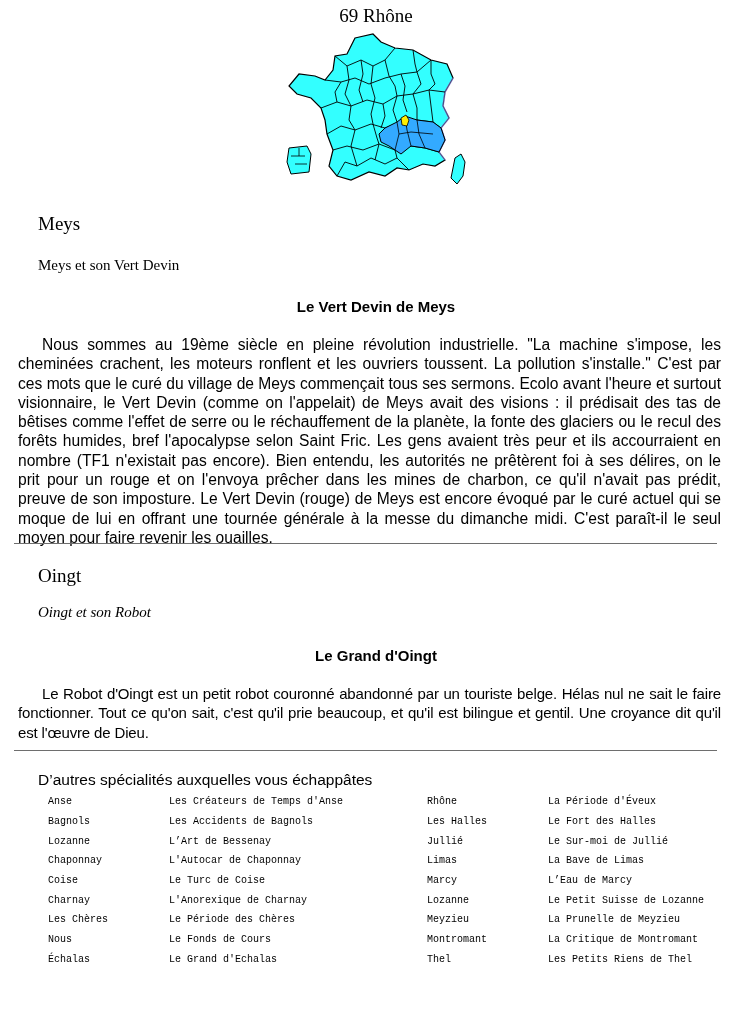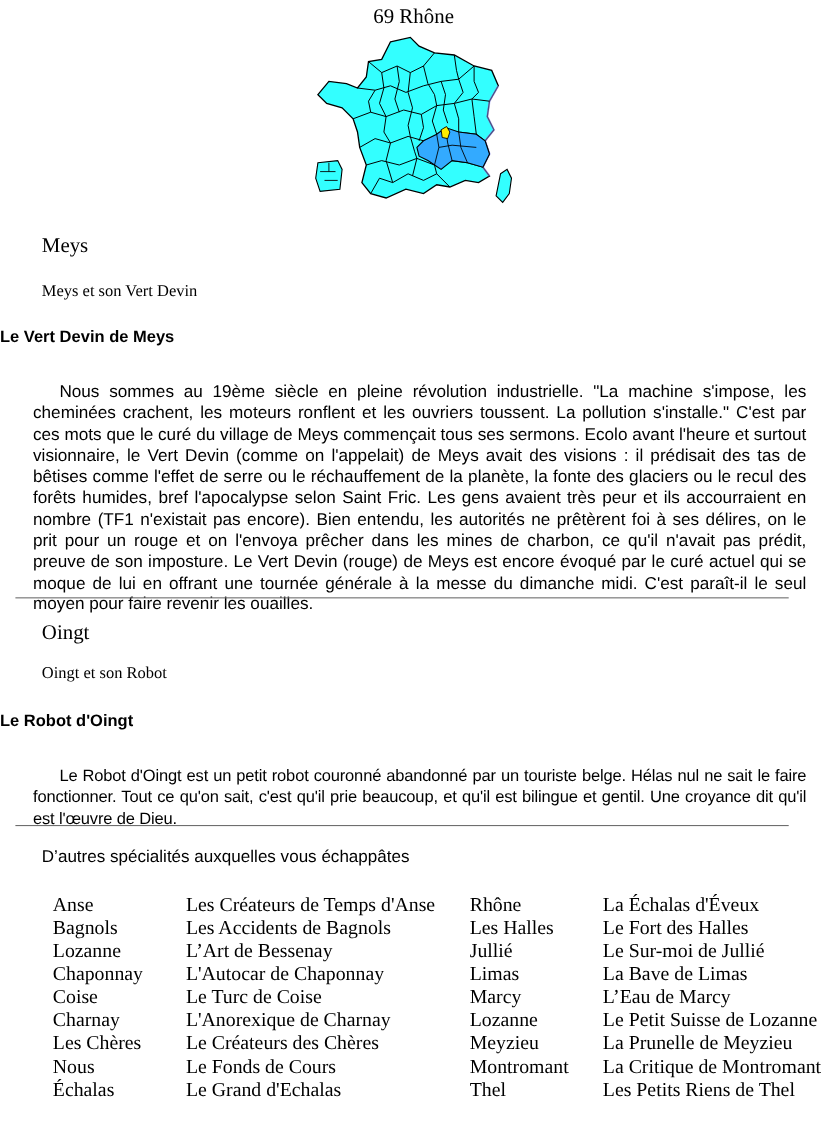--- a/index.html
+++ b/index.html
@@ -39,34 +39,35 @@
     .section-subtitle {
       position: absolute;
       left: 38px;
       font-family: "Liberation Serif", serif;
       font-size: 15px;
     }
     .article-title {
       position: absolute;
       left: 0;
       width: 752px;
+      text-align: center;
       font-family: "Liberation Sans", sans-serif;
       font-weight: bold;
       font-size: 15px;
     }
     .article-body {
       position: absolute;
       left: 14px;
       width: 703px;
       font-family: "Liberation Sans", sans-serif;
       font-size: 15.6px;
       line-height: 19.3px;
       text-align: justify;
       text-indent: 24px;
-      margin: 16px;
+      margin: 4px;
     }
     .article-body.narrow {
       font-size: 15px;
       letter-spacing: -0.15px;
     }
     .hr {
       position: absolute;
       left: 14px;
       width: 703px;
       height: 0;
@@ -74,24 +75,24 @@
     }
     .others-title {
       position: absolute;
       left: 38px;
       top: 771px;
       font-family: "Liberation Sans", sans-serif;
       font-size: 15.5px;
     }
     .spec-table {
       position: absolute;
-      top: 812px;
+      top: 792px;
       left: 48px;
-      font-family: Liberation Serif, serif;
-      font-size: 18px;
+      font-family: Liberation Mono, monospace;
+      font-size: 10px;
       border-collapse: collapse;
     }
     .spec-table td {
       padding: 0;
       height: 19.7px;
       vertical-align: middle;
       white-space: nowrap;
     }
     .col-town { width: 121px; }
     .col-spec { width: 258px; }
@@ -144,35 +145,35 @@
 </svg>
 
 <div class="section-title" style="top:213px;">Meys</div>
 <div class="section-subtitle" style="top:257px;">Meys et son Vert Devin</div>
 <div class="article-title" style="top:298px;">Le Vert Devin de Meys</div>
 <p class="article-body" style="top:331px;">Nous sommes au 19ème siècle en pleine révolution industrielle. "La machine s'impose, les cheminées crachent, les moteurs ronflent et les ouvriers toussent. La pollution s'installe."  C'est par ces mots que le curé du village de Meys commençait tous ses sermons. Ecolo avant l'heure et surtout visionnaire, le Vert Devin (comme on l'appelait) de Meys avait des visions : il prédisait des tas de bêtises comme l'effet de serre ou le réchauffement de la planète, la fonte des glaciers ou le recul des forêts humides, bref l'apocalypse selon Saint Fric. Les gens avaient très peur et ils accourraient en nombre (TF1 n'existait pas encore). Bien entendu, les autorités ne prêtèrent foi à ses délires, on le prit pour un rouge et on l'envoya prêcher dans les mines de charbon, ce qu'il n'avait pas prédit, preuve de son imposture. Le Vert Devin (rouge) de Meys est encore évoqué par le curé actuel qui se moque de lui en offrant une tournée générale à la messe du dimanche midi. C'est paraît-il le seul moyen pour faire revenir les ouailles.</p>
 
 <div class="hr" style="top:543px;"></div>
 
 <div class="section-title" style="top:565px;text-align:center;">Oingt</div>
-<div class="section-subtitle" style="top:604px;">Oingt et son Robot</div>
-<div class="article-title" style="top:647px;">Le Robot d'Oingt</div>
+<div class="section-subtitle" style="top:604px;font-style:italic;">Oingt et son Robot</div>
+<div class="article-title" style="top:647px;">Le Grand d'Oingt</div>
 <p class="article-body narrow" style="top:680px;">Le Robot d'Oingt est un petit robot couronné abandonné par un touriste belge. Hélas nul ne sait le faire fonctionner. Tout ce qu'on sait, c'est qu'il prie beaucoup, et qu'il est bilingue et gentil. Une croyance dit qu'il est l'œuvre de Dieu.</p>
 
 <div class="hr" style="top:750px;"></div>
 
 <div class="others-title">D’autres spécialités auxquelles vous échappâtes</div>
 
 <table class="spec-table">
   <tbody>
     <tr>
       <td class="col-town">Anse</td>
       <td class="col-spec">Les Créateurs de Temps d'Anse</td>
       <td class="col-town2">Rhône</td>
-      <td class="col-spec2">La Échalas d'Éveux</td>
+      <td class="col-spec2">La Période d'Éveux</td>
     </tr>
     <tr>
       <td>Bagnols</td>
       <td>Les Accidents de Bagnols</td>
       <td>Les Halles</td>
       <td>Le Fort des Halles</td>
     </tr>
     <tr>
       <td>Lozanne</td>
       <td>L’Art de Bessenay</td>
@@ -192,21 +193,21 @@
       <td>L’Eau de Marcy</td>
     </tr>
     <tr>
       <td>Charnay</td>
       <td>L'Anorexique de Charnay</td>
       <td>Lozanne</td>
       <td>Le Petit Suisse de Lozanne</td>
     </tr>
     <tr>
       <td>Les Chères</td>
-      <td>Le Créateurs des Chères</td>
+      <td>Le Période des Chères</td>
       <td>Meyzieu</td>
       <td>La Prunelle de Meyzieu</td>
     </tr>
     <tr>
       <td>Nous</td>
       <td>Le Fonds de Cours</td>
       <td>Montromant</td>
       <td>La Critique de Montromant</td>
     </tr>
     <tr>

